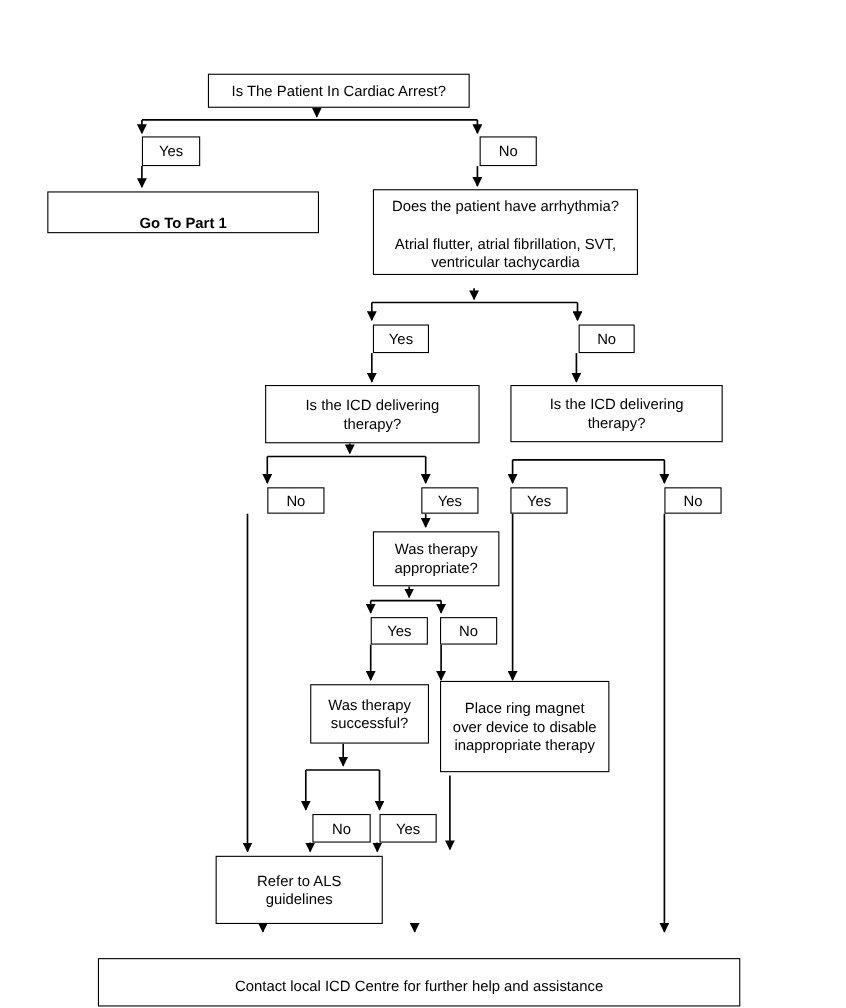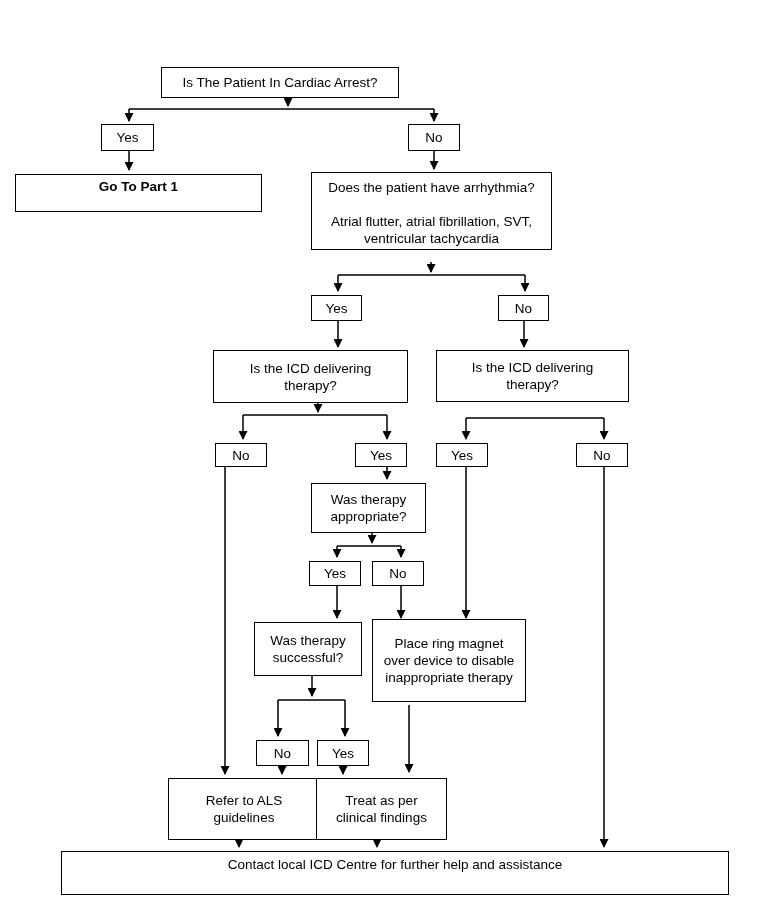--- a/index.html
+++ b/index.html
@@ -23,24 +23,25 @@
     box-sizing: border-box;
     background: #ffffff;
     border: 1.5px solid #000000;
     font-size: 13.5px;
     line-height: 17px;
     text-align: center;
     white-space: pre-line;
     display: flex;
     align-items: center;
     justify-content: center;
+    margin-left: 28px;
   }
   .node.top-align {
     align-items: flex-start;
-    padding-top: 3px;
+    padding-top: 19px;
   }
   .node.bold { font-weight: bold; }
 </style>
 </head>
 <body>
 
 <div class="canvas">
 
   <svg class="edges" viewBox="0 0 769 916">
     <defs>
@@ -142,18 +143,16 @@
 over device to disable
 inappropriate therapy</div>
 
   <div class="node" style="left:256px;top:740px;width:53px;height:26px">No</div>
 
   <div class="node" style="left:317px;top:740px;width:52px;height:26px">Yes</div>
 
   <div class="node" style="left:168px;top:778px;width:152px;height:62px">Refer to ALS
 guidelines</div>
 
-  <div class="node" style="left:316px;top:778px;width:131px;height:62px">Treat as per
-clinical findings</div>
 
-  <div class="node top-align" style="left:61px;top:851px;width:668px;height:44px;padding-top:4px">Contact local ICD Centre for further help and assistance</div>
+  <div class="node top-align" style="left:61px;top:871px;width:584px;height:44px;padding-top:16px">Contact local ICD Centre for further help and assistance</div>
 
 </div>
 
 </body></html>

